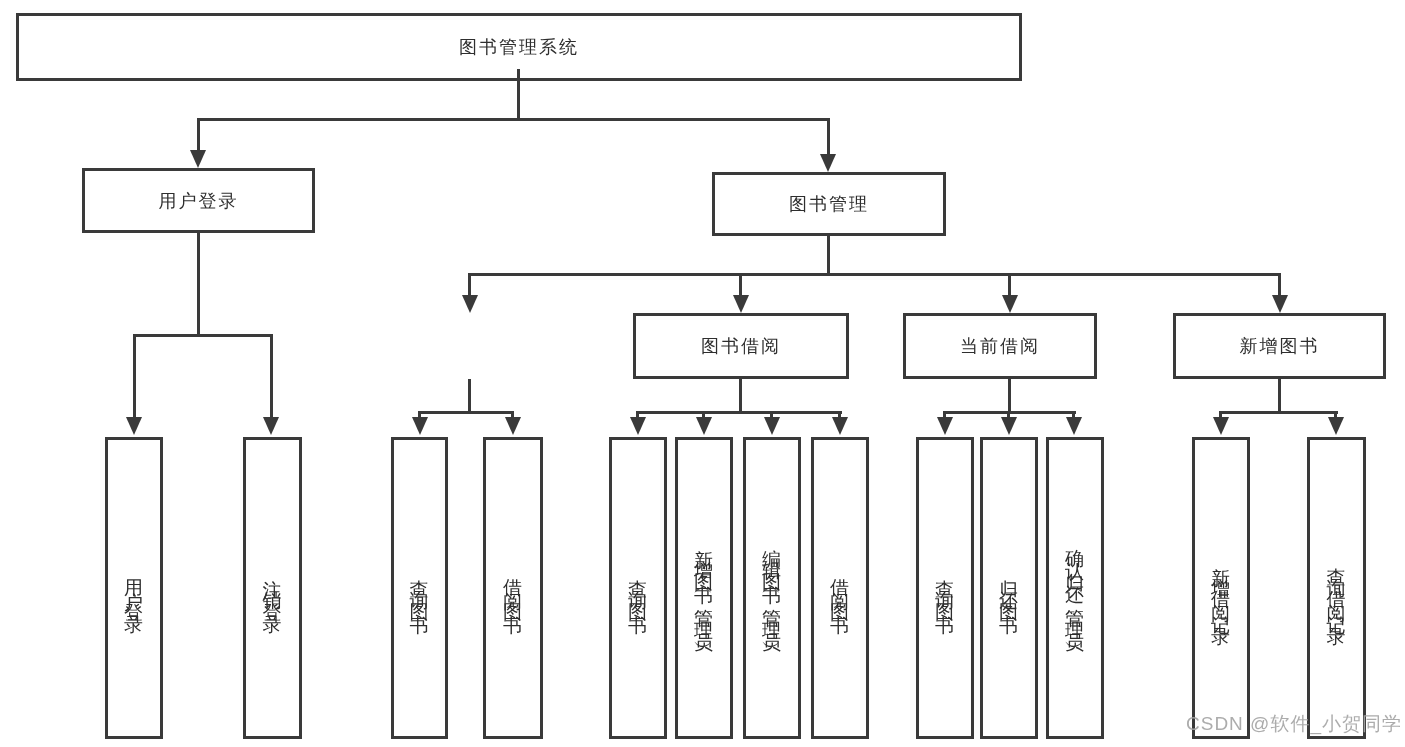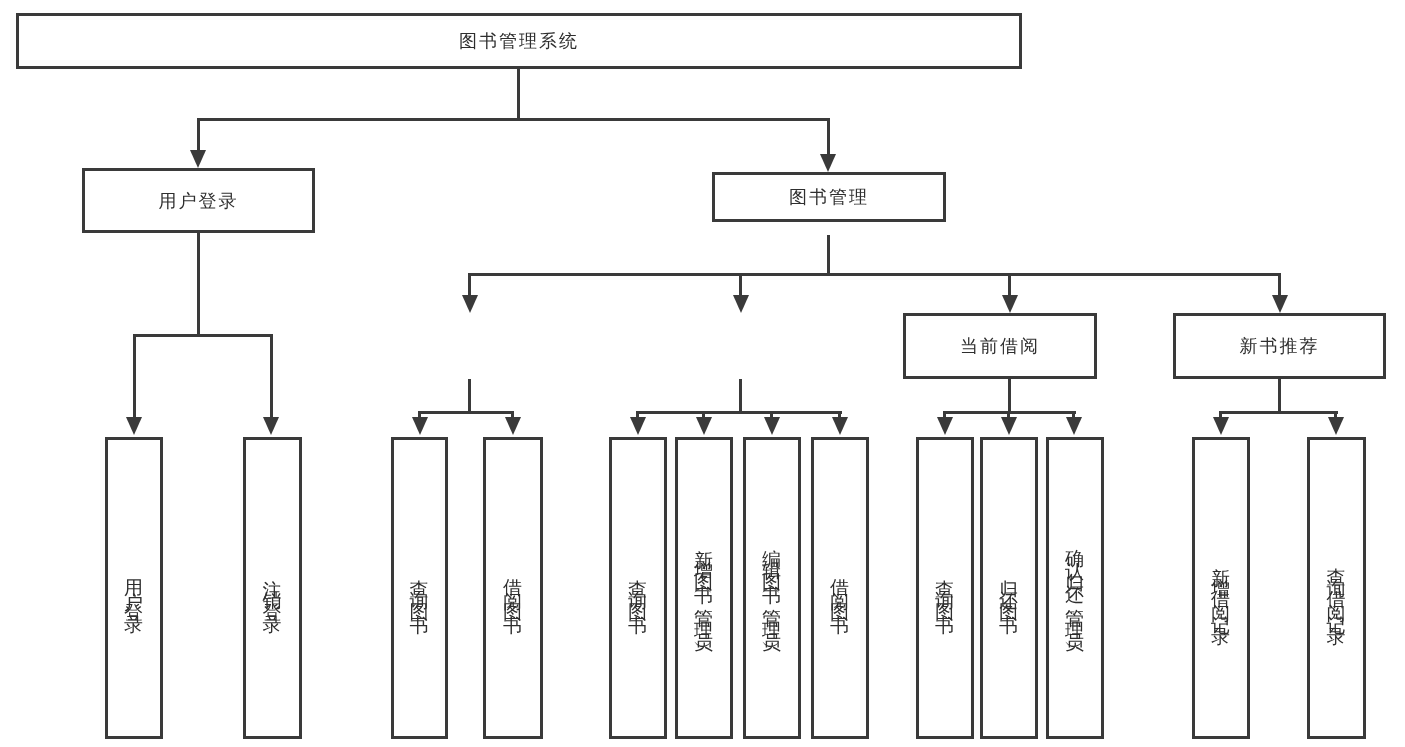--- a/index.html
+++ b/index.html
@@ -18,35 +18,35 @@
   .ah{position:absolute;width:0;height:0;border-left:8px solid transparent;
       border-right:8px solid transparent;border-top:18px solid #3a3a3a;}
   .watermark{position:absolute;left:1186px;top:711px;font-size:19px;letter-spacing:1px;
       color:rgba(165,165,165,0.92);z-index:5;white-space:nowrap;}
 </style>
 </head>
 <body>
 
 <div class="stage">
 
-  <div class="hbox" style="left:16px;top:13px;width:1006px;height:56px">
+  <div class="hbox" style="left:16px;top:13px;width:1006px;height:68px">
     <span class="lbl">图书管理系统</span>
   </div>
 
   <div class="line v" style="left:517px;top:69px;height:52px"></div>
   <div class="line h" style="left:197px;top:118px;width:633px"></div>
   <div class="line v" style="left:197px;top:118px;height:35px"></div>
   <div class="ah" style="left:190px;top:150px"></div>
   <div class="line v" style="left:827px;top:118px;height:39px"></div>
   <div class="ah" style="left:820px;top:154px"></div>
 
   <div class="hbox" style="left:82px;top:168px;width:233px;height:65px">
     <span class="lbl">用户登录</span>
   </div>
-  <div class="hbox" style="left:712px;top:172px;width:234px;height:50px">
+  <div class="hbox" style="left:712px;top:172px;width:234px;height:64px">
     <span class="lbl">图书管理</span>
   </div>
 
   <div class="line v" style="left:197px;top:233px;height:104px"></div>
   <div class="line h" style="left:133px;top:334px;width:140px"></div>
   <div class="line v" style="left:133px;top:334px;height:84px"></div>
   <div class="ah" style="left:126px;top:417px"></div>
   <div class="line v" style="left:270px;top:334px;height:84px"></div>
   <div class="ah" style="left:263px;top:417px"></div>
 
@@ -54,25 +54,28 @@
   <div class="line h" style="left:468px;top:273px;width:813px"></div>
   <div class="line v" style="left:468px;top:273px;height:26px"></div>
   <div class="ah" style="left:462px;top:295px"></div>
   <div class="line v" style="left:739px;top:273px;height:26px"></div>
   <div class="ah" style="left:733px;top:295px"></div>
   <div class="line v" style="left:1008px;top:273px;height:26px"></div>
   <div class="ah" style="left:1002px;top:295px"></div>
   <div class="line v" style="left:1278px;top:273px;height:26px"></div>
   <div class="ah" style="left:1272px;top:295px"></div>
 
+  <div class="hbox" style="left:633px;top:313px;width:216px;height:66px">
+    <span class="lbl">图书借阅</span>
+  </div>
   <div class="hbox" style="left:903px;top:313px;width:194px;height:66px">
     <span class="lbl">当前借阅</span>
   </div>
   <div class="hbox" style="left:1173px;top:313px;width:213px;height:66px">
-    <span class="lbl">新书推荐</span>
+    <span class="lbl">新增图书</span>
   </div>
 
   <div class="line v" style="left:468px;top:379px;height:35px"></div>
   <div class="line h" style="left:418px;top:411px;width:96px"></div>
   <div class="line v" style="left:418px;top:411px;height:8px"></div>
   <div class="ah" style="left:412px;top:417px"></div>
   <div class="line v" style="left:511px;top:411px;height:8px"></div>
   <div class="ah" style="left:505px;top:417px"></div>
 
   <div class="line v" style="left:739px;top:379px;height:35px"></div>
@@ -139,14 +142,15 @@
     <span class="vlbl">确认归还（管理员）</span>
   </div>
 
   <div class="vbox" style="left:1192px">
     <span class="vlbl">新增借阅记录</span>
   </div>
   <div class="vbox" style="left:1307px;width:59px">
     <span class="vlbl">查询借阅记录</span>
   </div>
 
+  <div class="watermark">CSDN @软件_小贺同学</div>
 
 </div>
 
 </body></html>

